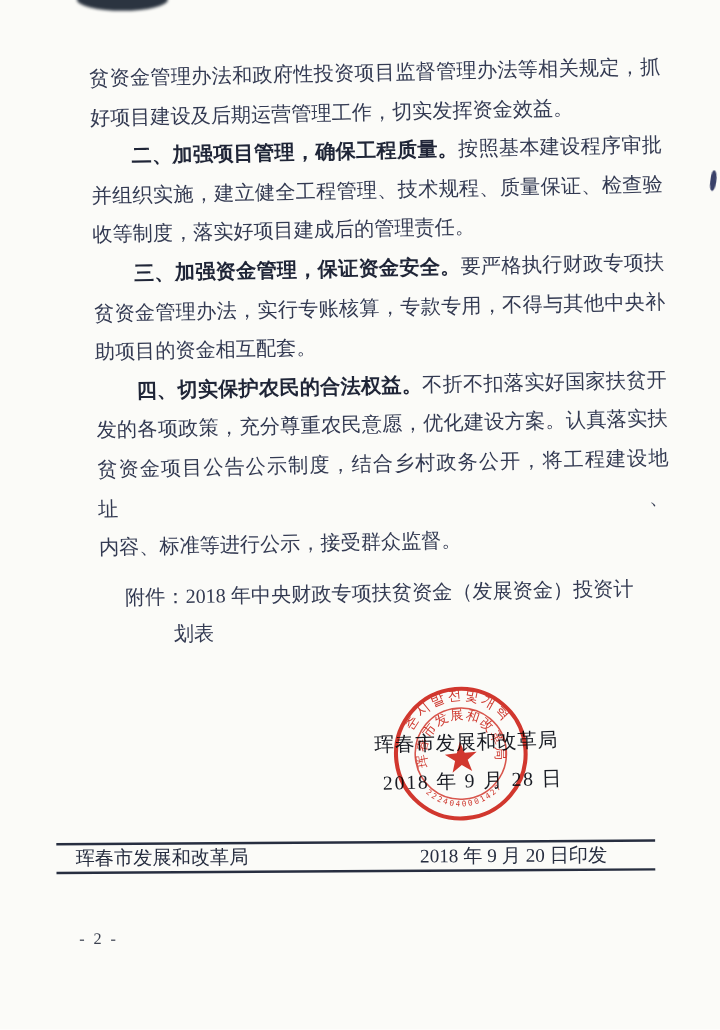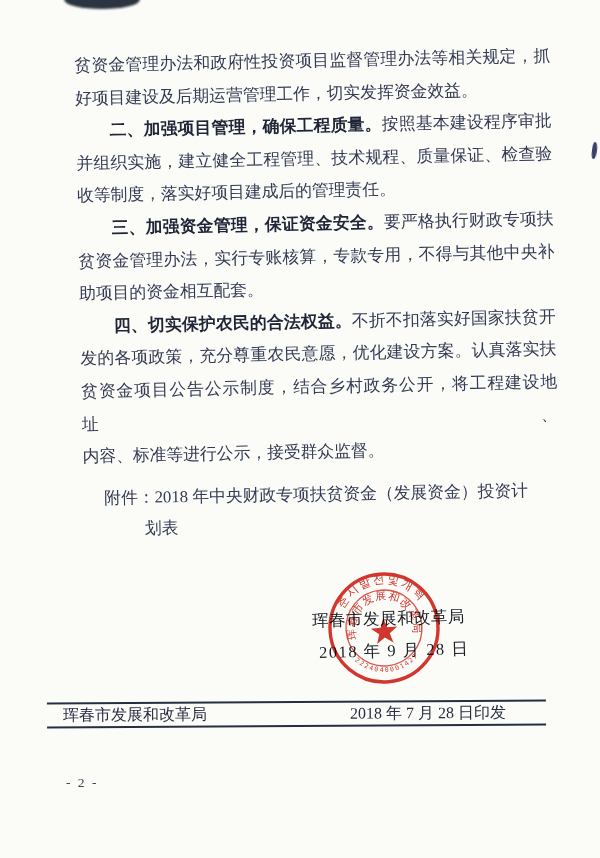--- a/index.html
+++ b/index.html
@@ -88,18 +88,18 @@
       <textPath href="#arc-zh" startOffset="50%">珲春市发展和改革局</textPath>
     </text>
     <text class="num" text-anchor="middle">
       <textPath href="#arc-num" startOffset="50%">2224040001427</textPath>
     </text>
     <polygon fill="#d2291f" points="75,65 71.7,74.5 61.7,74.7 69.7,80.7 66.8,90.3 75,84.6 83.2,90.3 80.3,80.7 88.3,74.7 78.3,74.5"></polygon>
   </svg>
 
   <div class="footer">
     <span>珲春市发展和改革局</span>
-    <span>2018 年 7 月 28 日印发</span>
+    <span>2018 年 9 月 20 日印发</span>
   </div>
 
   <div class="page-number">- 2 -</div>
 
 </div>
 
 </body></html>

